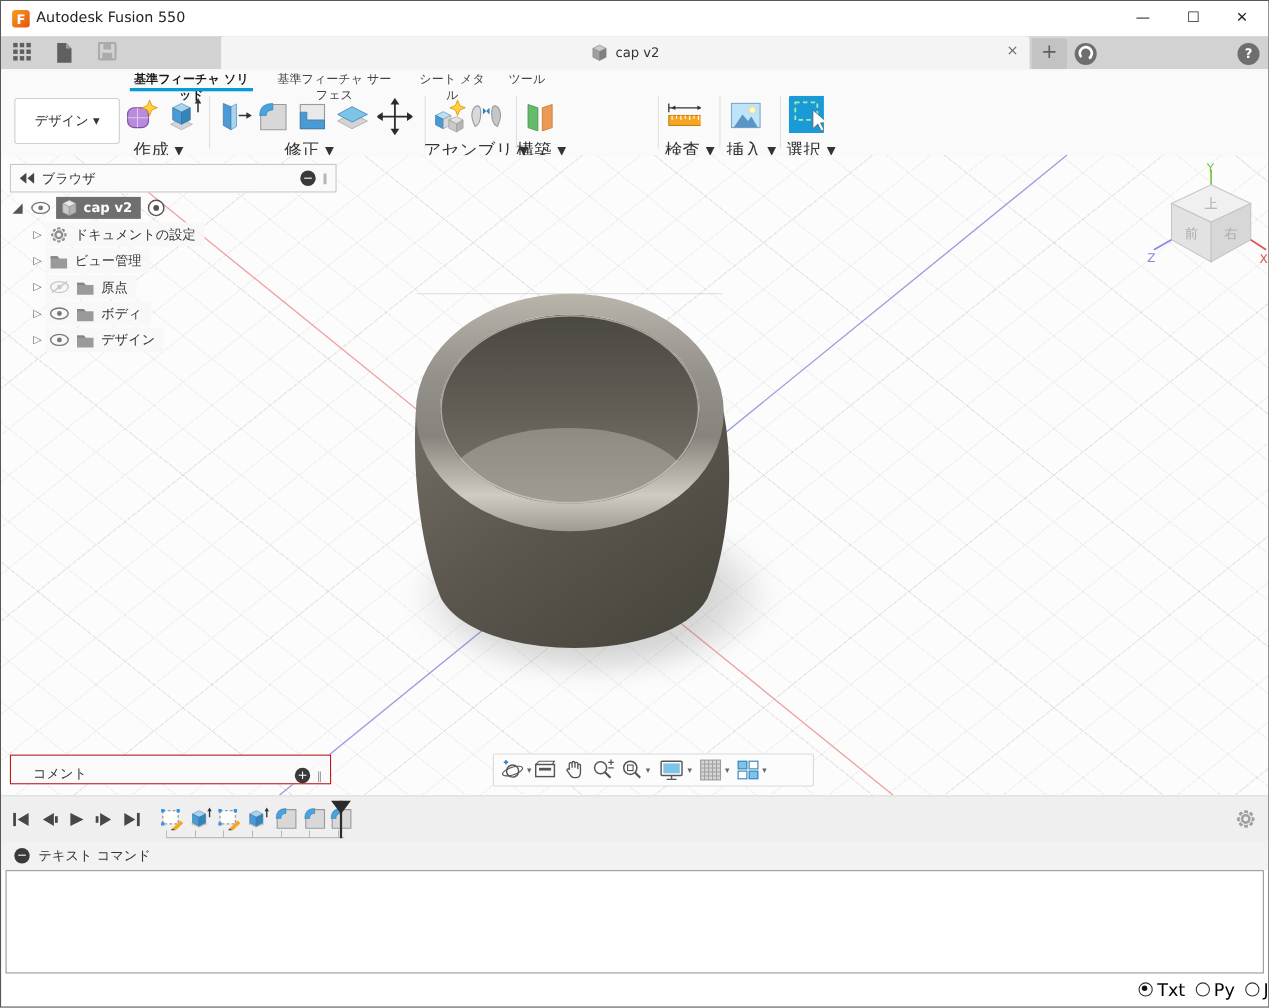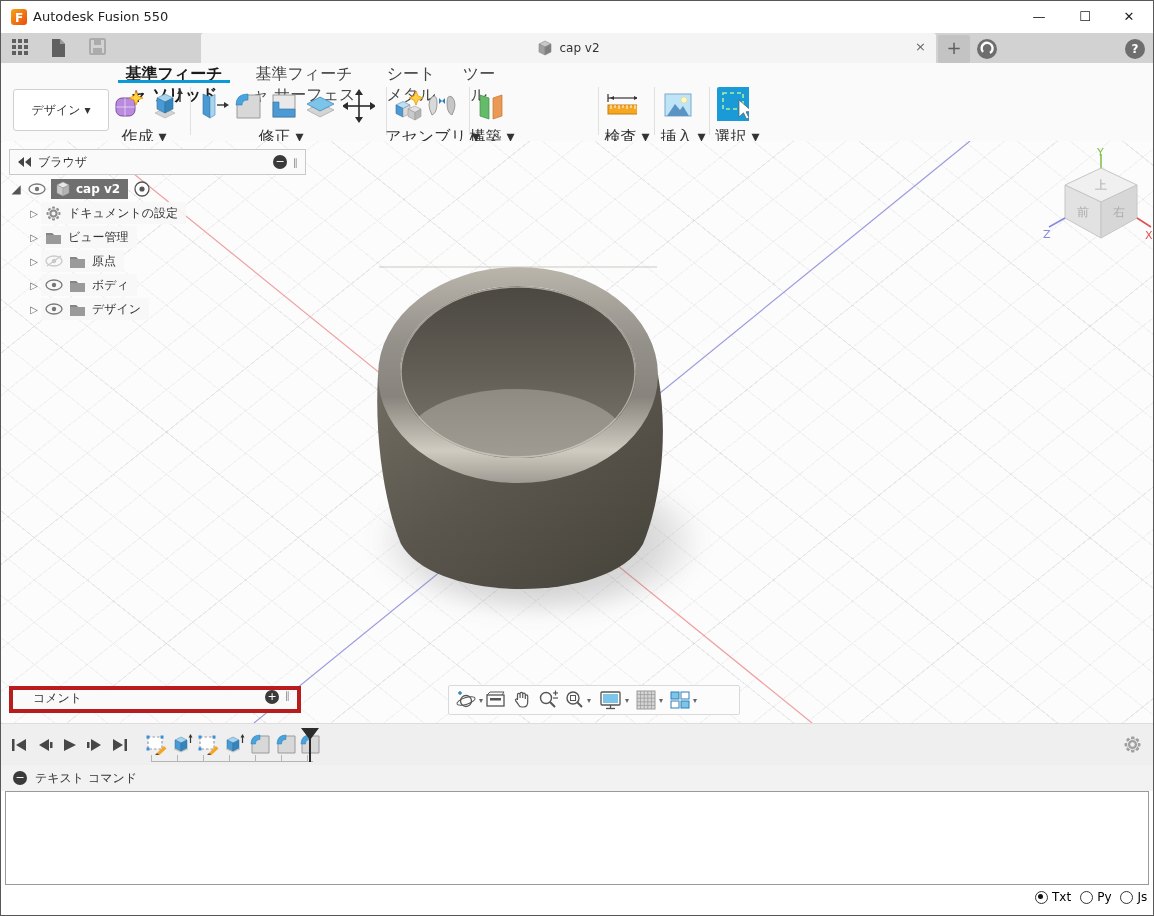--- a/index.html
+++ b/index.html
@@ -17,21 +17,21 @@
   
   .doctab{position:absolute;left:200px;top:32px;width:735px;height:30px;background:#f4f4f4;border-radius:3px 3px 0 0;
           display:flex;align-items:center;justify-content:center;gap:6px;}
   .doctab-close{position:absolute;right:10px;top:6px;color:#666;font-size:13px;}
   .newtab{position:absolute;left:937px;top:34px;width:32px;height:28px;background:#c3c3c3;color:#5f5f5f;
           font-size:18px;text-align:center;line-height:26px;border-radius:2px;}
   .roundic{position:absolute;top:38px;width:20px;height:20px;border-radius:50%;background:#6e6e6e;color:#fff;
            text-align:center;line-height:20px;font-weight:bold;font-size:12px;}
   
   .ribbon{position:absolute;left:0;top:62px;width:100%;height:78px;background:#fafafa;border-bottom:1px solid #d5d5d5;}
-  .rtab{position:absolute;top:1px;height:16px;text-align:center;font-size:16px;color:#444;}
+  .rtab{position:absolute;top:1px;height:16px;text-align:center;font-size:11px;color:#444;}
   .rtab.active{font-weight:bold;color:#1a1a1a;}
   .rtab-underline{position:absolute;top:17px;height:3px;background:#0a9ad8;}
   .wsbtn{position:absolute;left:12px;top:26px;width:96px;height:42px;background:#fff;border:1px solid #d0d0d0;
          border-radius:3px;text-align:center;padding-top:12px;box-sizing:border-box;color:#333;}
   .ric{position:absolute;top:26px;width:32px;height:34px;}
   .rsep{position:absolute;top:24px;width:1px;height:48px;background:#e0e0e0;}
   .rlabel{position:absolute;top:64px;height:14px;text-align:center;color:#333;font-size:16px;white-space:nowrap;}
   
   .viewport{position:absolute;left:0;top:140px;width:1152px;height:582px;background-color:#fcfcfc;
     background-image:
@@ -45,21 +45,21 @@
   .btree-row{position:absolute;left:8px;height:22px;display:flex;align-items:center;}
   .chip{display:flex;align-items:center;background:rgba(247,247,247,.93);height:22px;padding:0 8px 0 4px;gap:6px;}
   .chip-dark{display:flex;align-items:center;background:#6f6f6f;height:20px;padding:0 8px 0 4px;gap:5px;
              color:#fff;font-weight:bold;}
   .tri{color:#666;font-size:10px;width:14px;text-align:center;}
   .circle-ic{width:14px;height:14px;border-radius:50%;background:#3a3a3a;color:#fff;font-size:11px;line-height:14px;
              text-align:center;}
   .grip{color:#8a8a8a;font-size:10px;letter-spacing:1px;}
   
   .commentbar{position:absolute;left:8px;top:685px;width:292px;height:27px;background:rgba(250,250,250,.95);
-              border:4px solid #b91c1c;box-sizing:border-box;display:flex;align-items:flex-start;}
+              border:1px solid #b91c1c;box-sizing:border-box;display:flex;align-items:flex-end;}
   .navbar{position:absolute;left:447px;top:684px;width:292px;height:30px;background:rgba(252,252,252,.97);
           border:1px solid #dadada;border-radius:2px;display:flex;align-items:center;padding:0 4px;box-sizing:border-box;}
   .navic{display:flex;align-items:center;margin:0 2px;}
   
   .timeline{position:absolute;left:0;top:722px;width:100%;height:42px;background:#efefef;border-top:1px solid #ddd;}
   .pb{position:absolute;top:14px;}
   .tfeat{position:absolute;top:9px;width:22px;height:22px;}
   .tmarker-line{position:absolute;left:308px;top:4px;width:2px;height:34px;background:#2b2b2b;}
   .tmarker-tri{position:absolute;left:300px;top:4px;width:0;height:0;border-left:9px solid transparent;
                border-right:9px solid transparent;border-top:12px solid #2b2b2b;}
@@ -67,21 +67,21 @@
             background:repeating-linear-gradient(90deg,#b5b5b5 0 1px,transparent 1px 26px);}
   
   .tc-header{position:absolute;left:0;top:764px;width:100%;height:26px;background:#f2f2f2;display:flex;
              align-items:center;gap:8px;padding-left:12px;box-sizing:border-box;}
   .tc-console{position:absolute;left:4px;top:790px;width:1144px;height:94px;background:#fff;border:1px solid #9a9a9a;
               box-sizing:border-box;}
   .tc-input{position:absolute;left:4px;top:887px;width:1022px;height:22px;border:1px solid #767676;font-size:12px;
             padding:0 4px;box-sizing:border-box;font-family:"DejaVu Sans","Liberation Sans",sans-serif;}
   .tc-input::placeholder{color:#555;opacity:1;}
   .radios{position:absolute;left:1034px;top:889px;display:flex;gap:9px;align-items:center;}
-  .radio{display:flex;align-items:center;gap:4px;font-size:12px;color:#000;}
+  .radio{display:flex;align-items:center;gap:4px;font-size:16px;color:#000;}
   .rdot{width:11px;height:11px;border:1px solid #333;border-radius:50%;background:#fff;position:relative;}
   .rdot.sel::after{content:"";position:absolute;left:2px;top:2px;width:5px;height:5px;border-radius:50%;background:#111;}
   svg{display:block;}
 </style>
 </head>
 <body>
 
 <div class="app">
 
   <div class="titlebar">

